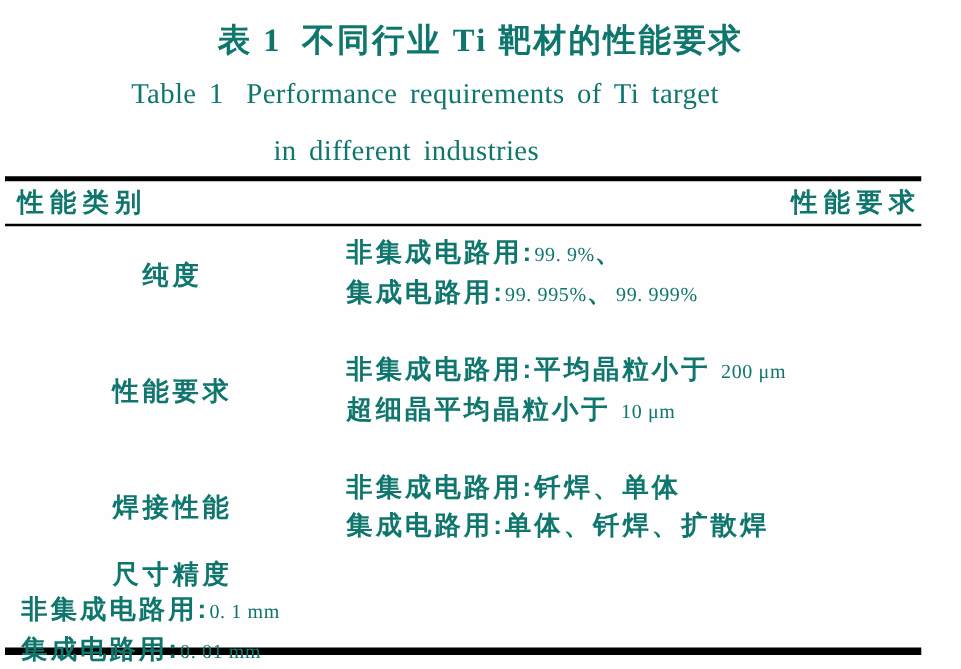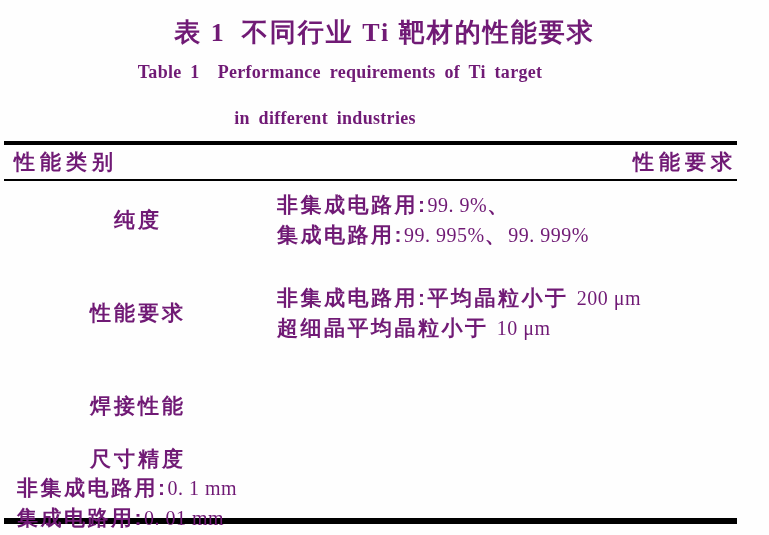--- a/index.html
+++ b/index.html
@@ -1,21 +1,21 @@
 <!DOCTYPE html>
 <html><head>
 <meta charset="utf-8">
 <style>
   html, body { margin: 0; padding: 0; background: #ffffff; }
   .sheet {
     position: relative;
     width: 769px;
     height: 535px;
     background: #fefefe;
-    color: #701a75;
+    color: #0f766e;
     overflow: hidden;
     font-family: "Liberation Sans", sans-serif;
   }
 
   
   .title-cn {
     position: absolute;
     top: 15px; left: 0;
     width: 769px;
     text-align: center;
@@ -25,22 +25,22 @@
     letter-spacing: 2px;
     white-space: nowrap;
   }
   .title-cn .tbl-label { margin-right: 16px; }
   .title-en {
     position: absolute;
     left: 0;
     width: 680px;
     text-align: center;
     font-family: "Liberation Serif", serif;
-    font-weight: 700;
-    font-size: 18px;
+    font-weight: 400;
+    font-size: 23px;
     word-spacing: 4px;
     letter-spacing: 0.3px;
     white-space: nowrap;
   }
   .title-en.line1 { top: 62px; }
   .title-en.line2 { top: 108px; width: 650px; }
   .title-en .tbl-label { margin-right: 18px; }
 
   
   .ttable {
@@ -89,21 +89,21 @@
   .req-line {
     font-weight: 700;
     font-size: 21px;
     letter-spacing: 2.5px;
     line-height: 30px;
     white-space: nowrap;
   }
   .req-line .num {
     font-family: "Liberation Serif", serif;
     font-weight: 400;
-    font-size: 20px;
+    font-size: 16px;
     letter-spacing: 0.5px;
     text-align: center;
   }
 </style>
 </head>
 <body>
 
 <div class="sheet">
 
   <div class="title-cn">
@@ -136,20 +136,24 @@
     <div class="trow h108">
       <div class="cell-cat">性能要求</div>
       <div class="cell-req">
         <div class="req-line">非集成电路用:平均晶粒小于 <span class="num">200 μm</span></div>
         <div class="req-line">超细晶平均晶粒小于 <span class="num">10 μm</span></div>
       </div>
     </div>
 
     <div class="trow h78">
       <div class="cell-cat">焊接性能</div>
+      <div class="cell-req">
+        <div class="req-line">非集成电路用:钎焊、单体</div>
+        <div class="req-line">集成电路用:单体、钎焊、扩散焊</div>
+      </div>
     </div>
 
     <div class="trow h73">
       <div class="cell-cat">尺寸精度</div>
       <div class="cell-req">
         <div class="req-line">非集成电路用:<span class="num">0. 1 mm</span></div>
         <div class="req-line">集成电路用:<span class="num">0. 01 mm</span></div>
       </div>
     </div>
 

